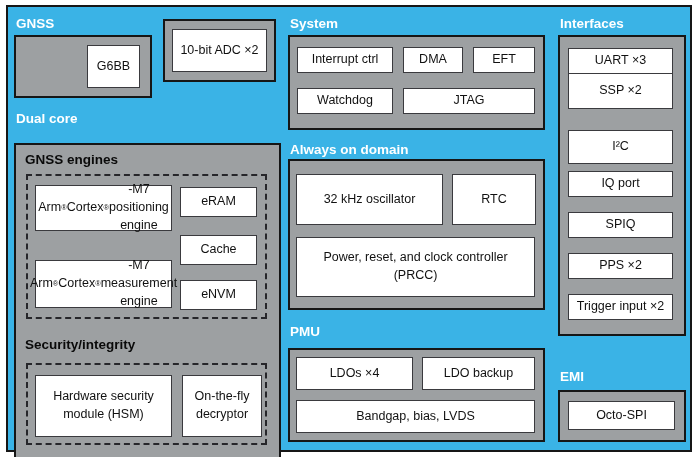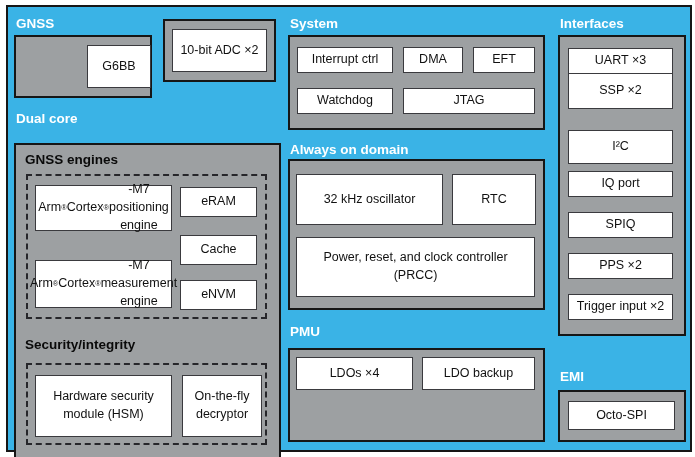--- a/index.html
+++ b/index.html
@@ -45,21 +45,21 @@
   .box sup{font-size:0.6em;line-height:0;vertical-align:super;}
 </style>
 </head>
 <body>
 
 <div class="canvas">
   <div class="board">
 
     <div class="sec-title" style="left:8px;top:9px">GNSS</div>
     <div class="panel" style="left:6px;top:28px;width:138px;height:63px">
-      <div class="box" style="left:71px;top:8px;width:64px;height:43px">G6BB</div>
+      <div class="box" style="left:71px;top:8px;width:53px;height:43px">G6BB</div>
     </div>
 
     <div class="sec-title" style="left:157px;top:9px">Ant sensing</div>
     <div class="panel" style="left:155px;top:12px;width:113px;height:63px">
       <div class="box" style="left:7px;top:8px;width:95px;height:43px">10-bit ADC ×2</div>
     </div>
 
     <div class="sec-title" style="left:282px;top:9px">System</div>
     <div class="panel" style="left:280px;top:28px;width:257px;height:95px">
       <div class="box" style="left:7px;top:10px;width:96px;height:26px">Interrupt ctrl</div>
@@ -101,20 +101,21 @@
     <div class="panel" style="left:280px;top:152px;width:257px;height:151px">
       <div class="box" style="left:6px;top:13px;width:147px;height:51px">32 kHz oscillator</div>
       <div class="box" style="left:162px;top:13px;width:84px;height:51px">RTC</div>
       <div class="box" style="left:6px;top:76px;width:239px;height:60px">Power, reset, and clock controller (PRCC)</div>
     </div>
 
     <div class="sec-title" style="left:282px;top:317px">PMU</div>
     <div class="panel" style="left:280px;top:341px;width:257px;height:94px">
       <div class="box" style="left:6px;top:7px;width:117px;height:33px">LDOs ×4</div>
       <div class="box" style="left:132px;top:7px;width:113px;height:33px">LDO backup</div>
+      <div class="box" style="left:6px;top:50px;width:239px;height:33px">Bandgap, bias, LVDS</div>
     </div>
 
     <div class="sec-title" style="left:552px;top:362px">EMI</div>
     <div class="panel" style="left:550px;top:383px;width:128px;height:52px">
       <div class="box" style="left:8px;top:9px;width:107px;height:29px">Octo-SPI</div>
     </div>
 
   </div>
 </div>
 

